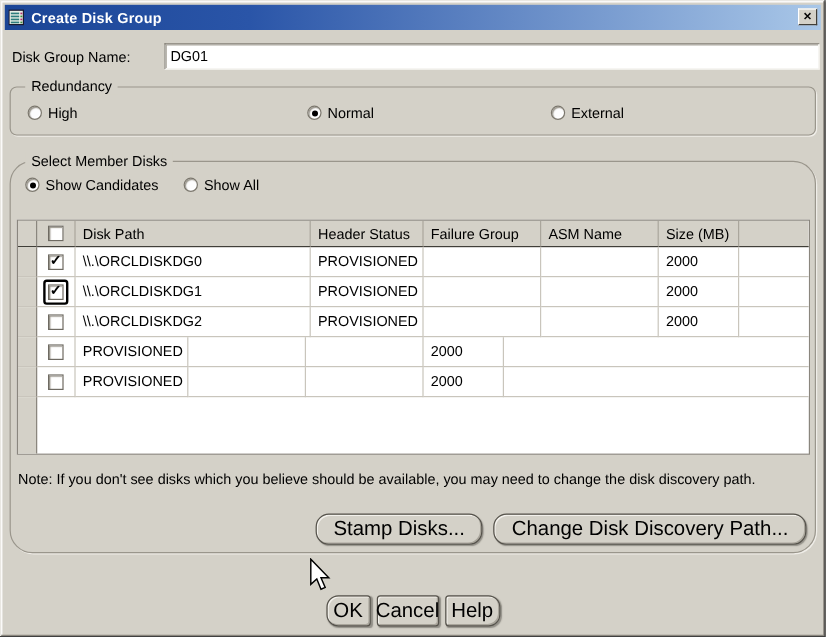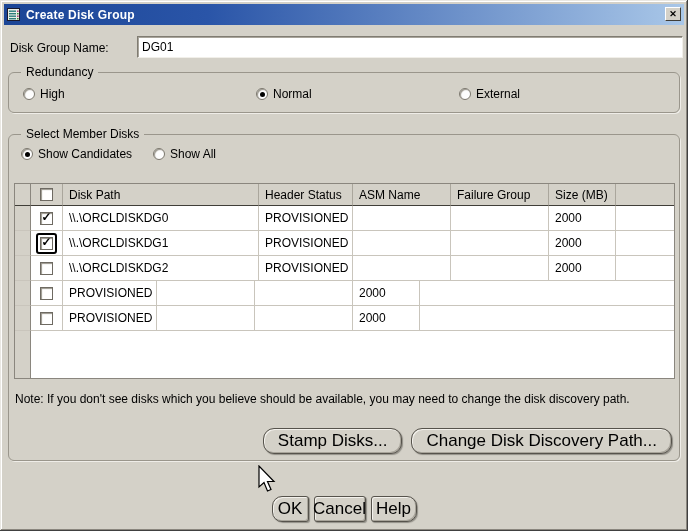--- a/index.html
+++ b/index.html
@@ -39,21 +39,21 @@
 
   
   .groupbox {
     position:absolute; border:1px solid #9a968c; border-radius:6px;
     box-shadow: 1px 1px 0 #efede8;
   }
   .groupbox-legend {
     position:absolute; top:-8px; left:12px; background:#d4d1c8; padding:0 5px;
   }
   .gb-redundancy { left:8px; top:72px; width:672px; height:41px; }
-  .gb-members   { left:8px; top:134px; width:672px; height:327px; }
+  .gb-members   { left:8px; top:134px; width:672px; height:327px;border-radius:19px; }
 
   
   .radio-opt { position:absolute; display:flex; align-items:center; gap:5px; cursor:default; }
   .radio-circle {
     width:12px; height:12px; border-radius:50%; background:#fdfdfd; flex:0 0 auto;
     border:1px solid #7b776d; box-shadow: inset 1px 1px 1px #9a968c, inset -1px -1px 0 #ffffff;
     display:flex; align-items:center; justify-content:center;
   }
   .radio-opt.selected .radio-circle::after {
     content:""; width:5px; height:5px; border-radius:50%; background:#000;
@@ -176,22 +176,22 @@
     </div>
 
     <div class="disk-table">
       <div class="trow thead">
         <div class="tcell rowhead c-rowhead"></div>
         <div class="tcell c-check">
           <span class="checkbox"></span>
         </div>
         <div class="tcell c-path">Disk Path</div>
         <div class="tcell c-status">Header Status</div>
+        <div class="tcell c-fail">Failure Group</div>
         <div class="tcell c-asm">ASM Name</div>
-        <div class="tcell c-fail">Failure Group</div>
         <div class="tcell c-size">Size (MB)</div>
         <div class="tcell c-fill"></div>
       </div>
 
       <div class="trow tbody-row">
         <div class="tcell rowhead c-rowhead"></div>
         <div class="tcell c-check">
             <span class="checkbox checked"></span>
           </div>
         <div class="tcell c-path">\\.\ORCLDISKDG0</div>

